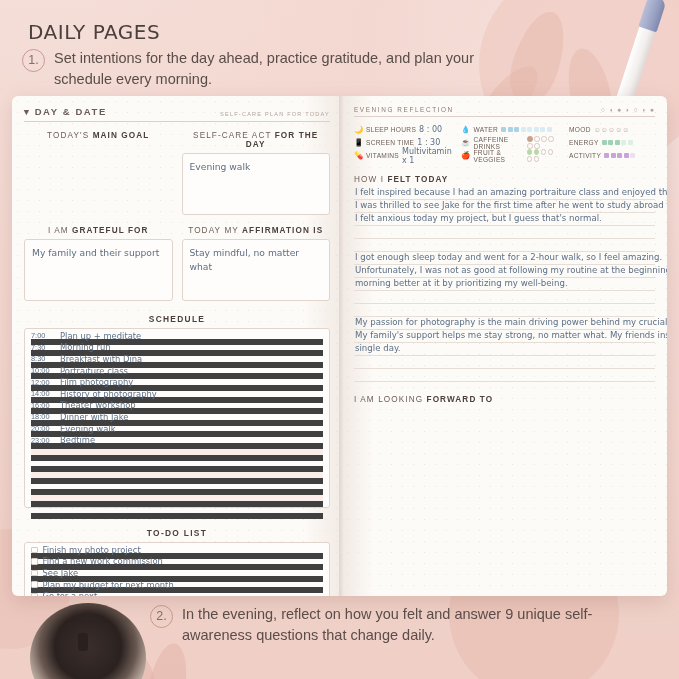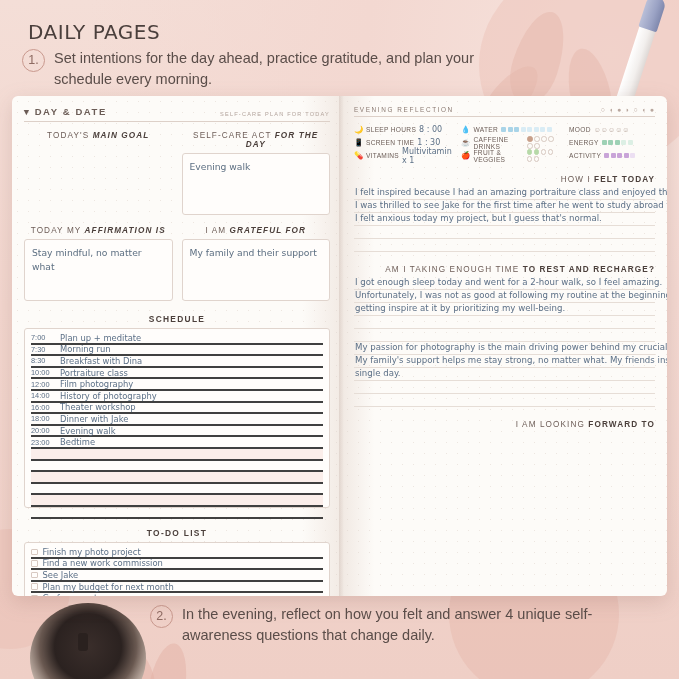--- a/index.html
+++ b/index.html
@@ -108,53 +108,53 @@
            border-bottom:1px solid #ddd0c8; padding-bottom:4px; }
   .lhead .dd { font-size:9.5px; letter-spacing:1.6px; color:#6b5c56; font-weight:bold; }
   .lhead .tiny { font-size:5.6px; letter-spacing:1.2px; color:#b3a49c; }
 
   .grid2 { display:flex; gap:9px; margin-top:9px; }
   .cell { flex:1; }
   .cell .lbl {
     text-align:center; font-size:8.2px; letter-spacing:1.1px; color:#6d5d57;
     margin-bottom:4px;
   }
-  .cell .lbl b { color:#4c403c;font-style:italic; }
+  .cell .lbl b { color:#4c403c; }
   .box {
     border:1px solid #e0d4cd; border-radius:3px; height:62px;
     background:#fffdfb; padding:6px 7px;
   }
   .hand {
     font-family:"DejaVu Sans", sans-serif;
     font-size:9.2px; color:#5d6f82; line-height:1.5;
   }
 
   .sec-lbl { text-align:center; font-size:8.4px; letter-spacing:1.3px; color:#4c403c;
              font-weight:bold; margin:11px 0 4px; }
   .listbox { border:1px solid #e0d4cd; border-radius:3px; background:#fffdfb; padding:4px 6px; height:180px;}
-  .row { display:flex; align-items:center; gap:5px; height:11.6px; border-bottom:2px solid #404040; }
+  .row { display:flex; align-items:center; gap:5px; height:11.6px; border-bottom:6px solid #404040; }
   .row .t { font-size:7.4px; color:#5b6f86; width:24px; }
   .row .v { font-size:8.4px; color:#5b6f86; font-family:"DejaVu Sans",sans-serif;}
   .row .cb { width:6.5px; height:6.5px; border:1px solid #d8c9c1; border-radius:1px; flex:0 0 auto;}
   .row.alt { background:#fbeeea; }
 
   
   .rhead { font-size:6.4px; letter-spacing:1.6px; color:#8b7a72; border-bottom:1px solid #ddd0c8; padding-bottom:3px;
            display:flex; justify-content:space-between; align-items:center;}
   .moons { letter-spacing:1px; color:#b9a79e; font-size:7px;}
   .trackers { display:flex; gap:8px; margin-top:6px; font-size:6.6px; color:#6b5c56; }
   .tcol { flex:1; }
   .trow { display:flex; align-items:center; gap:3px; height:13px; }
   .trow .ic { font-size:7.5px; width:9px; text-align:center;}
   .trow .nm { letter-spacing:.3px; }
   .trow .val { font-family:"DejaVu Sans",sans-serif; color:#5b6f86; font-size:8px; }
   .sq { display:inline-block; width:5px; height:5px; margin-right:1.5px; border-radius:1px;}
   .dotc { display:inline-block; width:5.5px; height:5.5px; border:1px solid #d7c8c0; border-radius:50%; margin-right:1.5px;}
 
-  .qlabel { text-align:right; font-size:8.2px; letter-spacing:1.1px; color:#6d5d57; margin:13px 0 3px; }
+  .qlabel { text-align:left; font-size:8.2px; letter-spacing:1.1px; color:#6d5d57; margin:13px 0 3px; }
   .qlabel b { color:#4c403c; }
   .lines { }
   .lines .ln { border-bottom:1px solid #e6ddd6; height:13px; position:relative; }
   .lines .ln span {
     position:absolute; left:1px; bottom:2px; font-size:8.6px; color:#5b6f86;
     font-family:"DejaVu Sans",sans-serif; white-space:nowrap;
   }
 
   .gutter {
     position:absolute; left:327px; top:0; width:8px; height:100%;
@@ -185,21 +185,21 @@
   <span class="bar"></span>
   <span>DAILY PAGES</span>
 </div>
 
 <div class="step step1">
   <div class="num">1.</div>
   <div>Set intentions for the day ahead, practice gratitude, and plan your schedule every morning.</div>
 </div>
 <div class="step step2">
   <div class="num">2.</div>
-  <div>In the evening, reflect on how you felt and answer 4 unique self-awareness questions that change daily.</div>
+  <div>In the evening, reflect on how you felt and answer 9 unique self-awareness questions that change daily.</div>
 </div>
 
 <div class="spread">
 
   <div class="page left">
     <div class="dots"></div>
     <div class="pg-inner">
 
       <div class="lhead">
         <div class="dd">
@@ -221,32 +221,32 @@
           </div>
           <div class="box">
             <div class="hand">Evening walk</div>
           </div>
         </div>
       </div>
 
       <div class="grid2" style="margin-top:11px;">
         <div class="cell">
           <div class="lbl">
+            <span>I AM </span><b>GRATEFUL FOR</b>
+          </div>
+          <div class="box">
+            <div class="hand">My family and their support</div>
+          </div>
+        </div>
+        <div class="cell">
+          <div class="lbl">
             <span>TODAY MY </span><b>AFFIRMATION IS</b>
           </div>
           <div class="box">
             <div class="hand">Stay mindful, no matter what</div>
-          </div>
-        </div>
-        <div class="cell">
-          <div class="lbl">
-            <span>I AM </span><b>GRATEFUL FOR</b>
-          </div>
-          <div class="box">
-            <div class="hand">My family and their support</div>
           </div>
         </div>
       </div>
 
       <div class="grid2" style="margin-top:2px;flex-direction:column;">
         <div class="cell">
           <div class="sec-lbl">SCHEDULE</div>
           <div class="listbox" id="schedule-list">
               <div class="row">
                 <span class="t">7:00</span>
@@ -439,30 +439,29 @@
             </div>
             <div class="ln">
               <span>I was thrilled to see Jake for the first time after he went to study abroad for a year.</span>
             </div>
             <div class="ln">
               <span>I felt anxious today my project, but I guess that's normal.</span>
             </div>
             <div class="ln"></div>
             <div class="ln"></div>
           </div>
-          <div class="qlabel"><span>AM I TAKING ENOUGH TIME </span><b>TO REST AND RECHARGE?</b></div>
           <div class="lines">
             <div class="ln">
               <span>I got enough sleep today and went for a 2-hour walk, so I feel amazing.</span>
             </div>
             <div class="ln">
               <span>Unfortunately, I was not as good at following my routine at the beginning of the month, but I am</span>
             </div>
             <div class="ln">
-              <span>getting inspire at it by prioritizing my well-being.</span>
+              <span>morning better at it by prioritizing my well-being.</span>
             </div>
             <div class="ln"></div>
             <div class="ln"></div>
           </div>
           <div class="lines">
             <div class="ln">
               <span>My passion for photography is the main driving power behind my crucial life decision.</span>
             </div>
             <div class="ln">
               <span>My family's support helps me stay strong, no matter what. My friends inspire me every</span>

